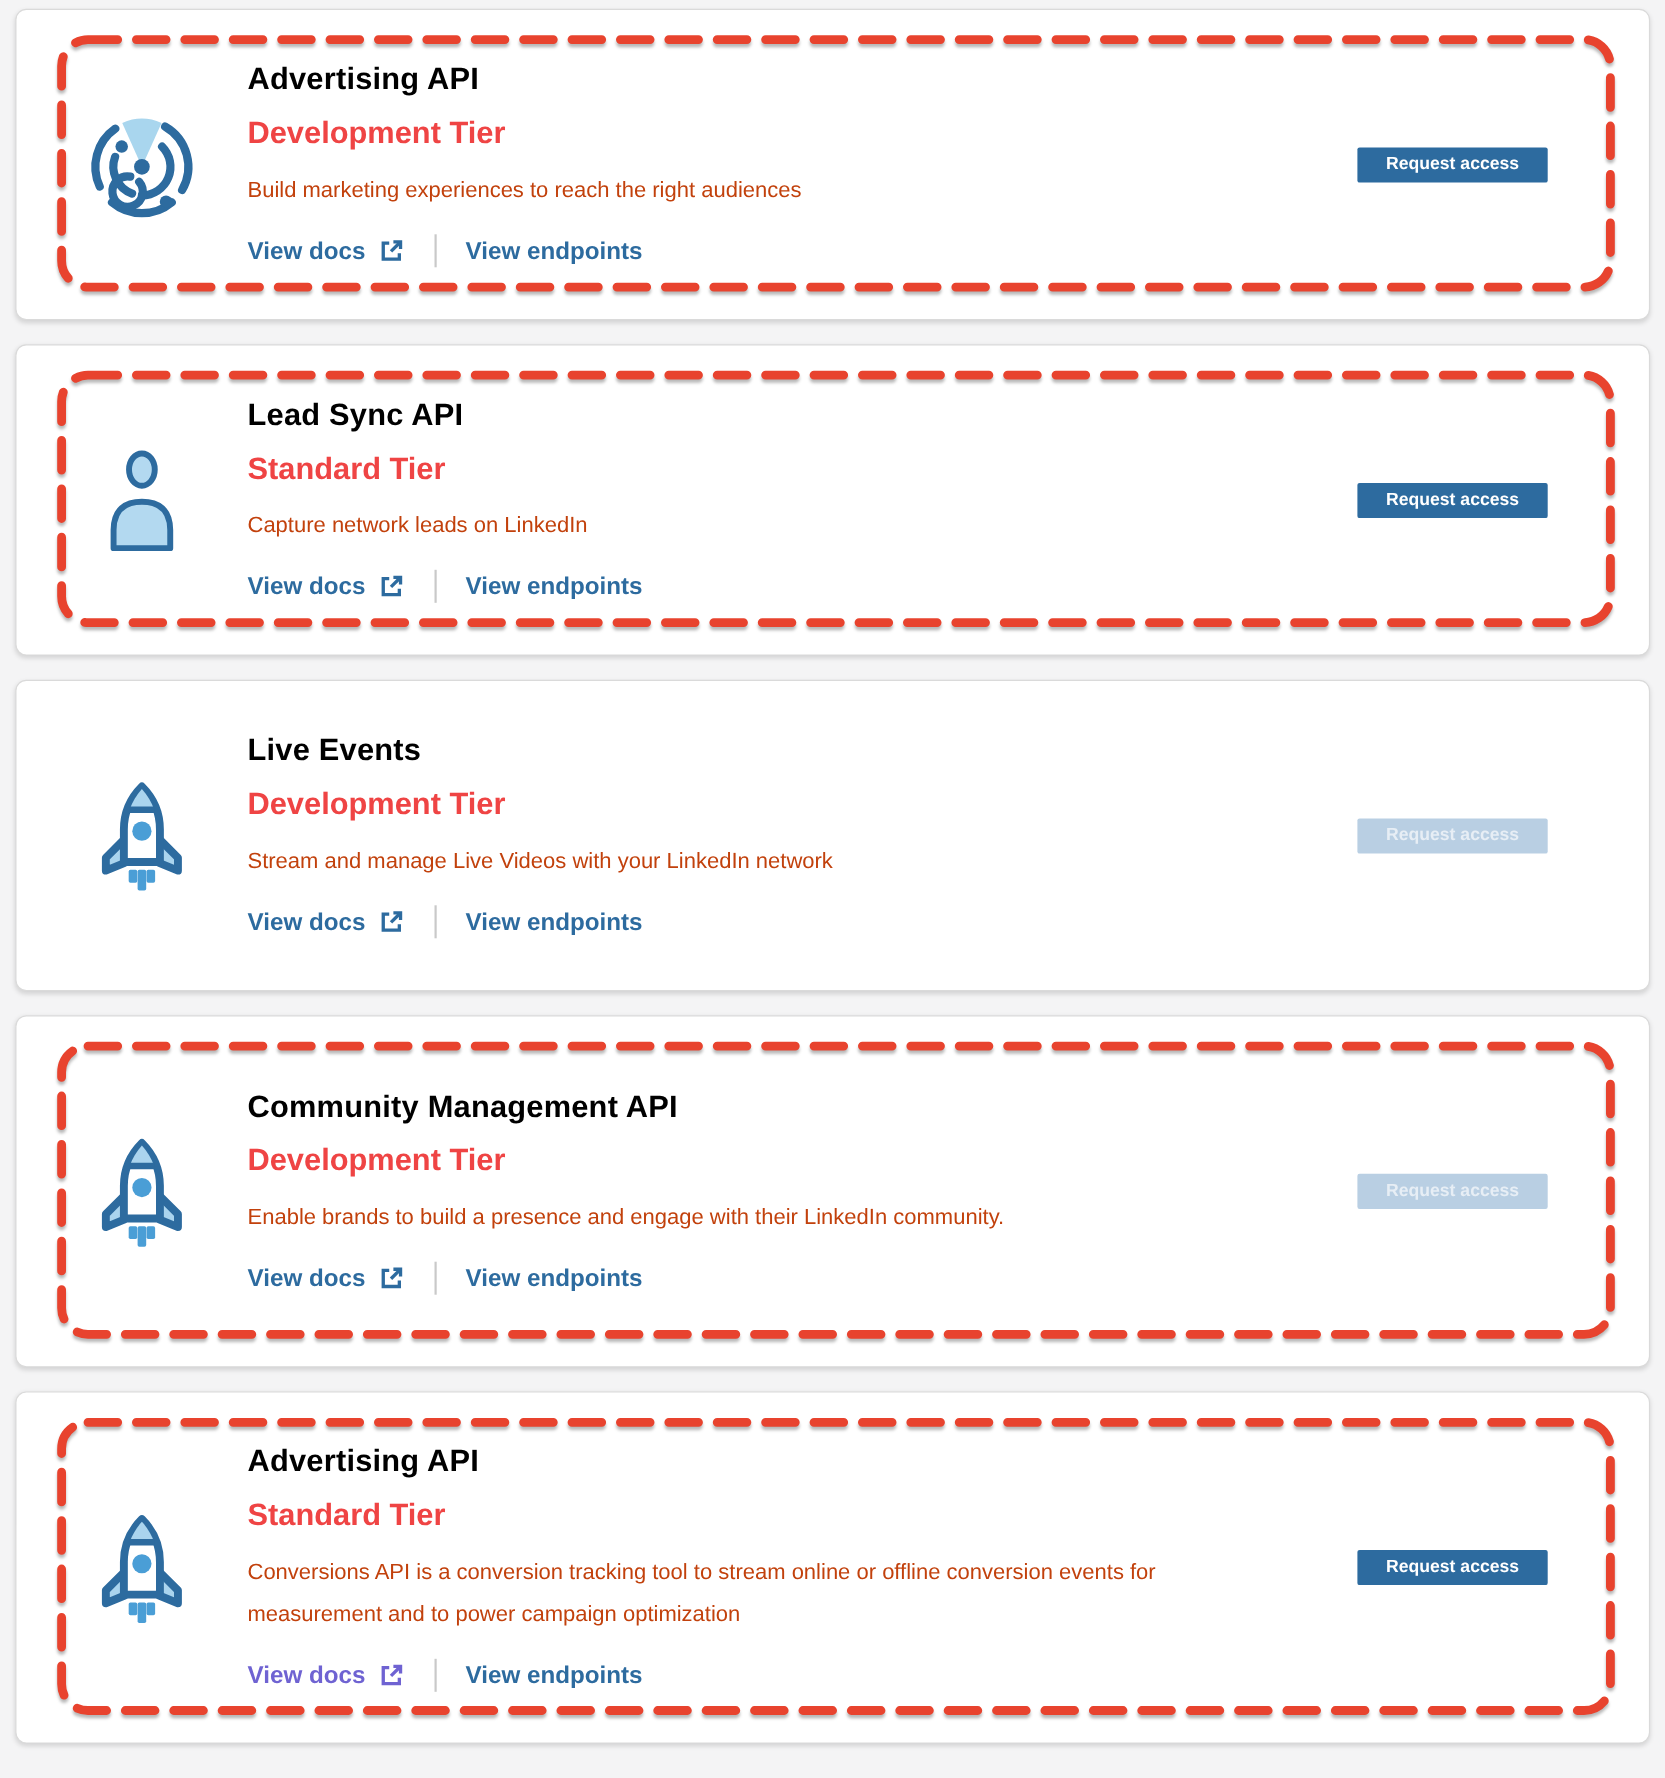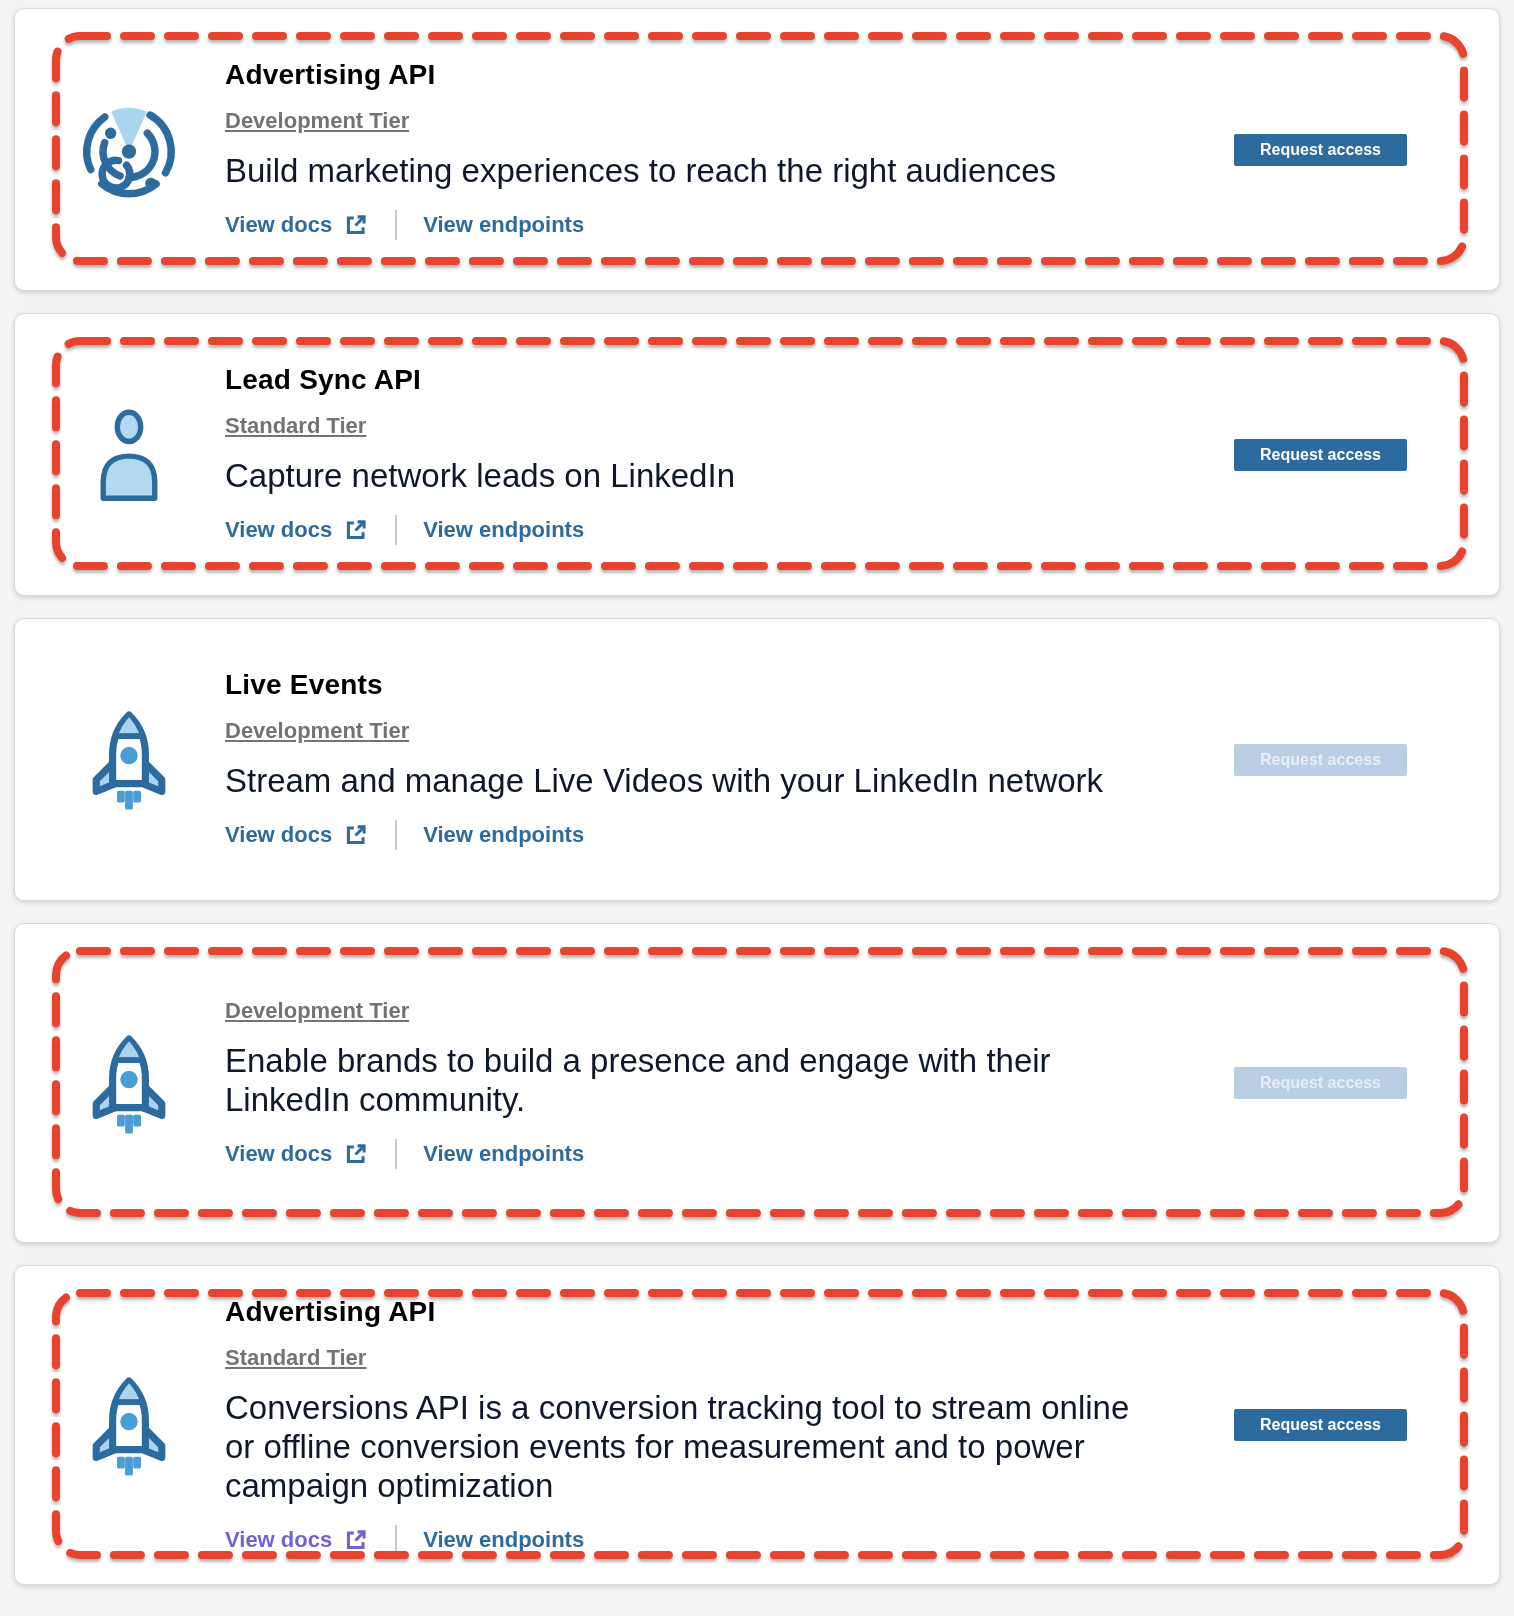--- a/index.html
+++ b/index.html
@@ -29,22 +29,22 @@
   .card.highlighted .annot{display:block;}
   .annot svg{position:absolute;inset:0;width:100%;height:100%;overflow:visible;
              filter:drop-shadow(0 3px 1.5px rgba(0,0,0,.28));}
   .annot rect{
     x:5px;y:5px;width:calc(100% - 10px);height:calc(100% - 10px);rx:24px;
     fill:none;stroke:#e8432e;stroke-width:8px;stroke-dasharray:27 17;stroke-linecap:round;
   }
   .icon-wrap{flex:0 0 112px;display:flex;justify-content:center;align-items:center;margin-right:40px;}
   .content{flex:1 1 auto;min-width:0;max-width:930px;}
   .title{font-size:28px;font-weight:700;color:#000000;margin:0 0 17px 0;letter-spacing:.2px;}
-  .tier{font-size:22px;font-weight:700;color:#737373;margin:0 0 17px 0;text-decoration:underline;}
-  .desc{font-size:33px;color:#0f172a;line-height:39px;margin:0 0 20px 0;}
+  .tier{font-size:28px;font-weight:700;color:#ef4444;margin:0 0 17px 0;}
+  .desc{font-size:20px;color:#c2410c;line-height:39px;margin:0 0 20px 0;}
   .links{display:flex;gap:26px;}
   .link{color:#2d6b9f;font-size:22px;font-weight:700;display:inline-flex;align-items:center;gap:11px;
         text-decoration:none;cursor:pointer;}
   .link.visited{color:#6f63d2;}
   .ext{width:26px;height:26px;}
   .sep{width:2px;height:30px;background:#c9c9c9;}
   .btn{
     margin-left:auto;flex:0 0 auto;
     background:#2d6b9f;color:#ffffff;
     font-family:inherit;font-size:16px;font-weight:700;
@@ -191,20 +191,21 @@
       <path d="M24.5 18 L39.5 18" stroke="#2d6b9f" stroke-width="3.8"></path>
       <circle cx="32" cy="30.5" r="5.6" fill="#4a9ed6"></circle>
       <g fill="#4a9ed6">
         <rect x="24.3" y="53" width="5" height="7.5" rx="1"></rect>
         <rect x="29.5" y="53" width="5" height="12" rx="1"></rect>
         <rect x="34.7" y="53" width="5" height="7.5" rx="1"></rect>
       </g>
     </svg>
   </div>
   <div class="content">
+    <h2 class="title">Community Management API</h2>
     <div class="tier">Development Tier</div>
     <p class="desc">Enable brands to build a presence and engage with their LinkedIn community.</p>
     <div class="links">
       <a class="link">
         <span>View docs</span>
         <svg class="ext" viewBox="0 0 24 24" fill="none" stroke="currentColor" stroke-width="2.8">
           <path d="M10 5.5 H5 V19 H18.5 V14"></path>
             <path d="M13.5 4.5 H19.5 V10.5"></path>
             <path d="M19 5 L11.5 12.5"></path>
         </svg>

